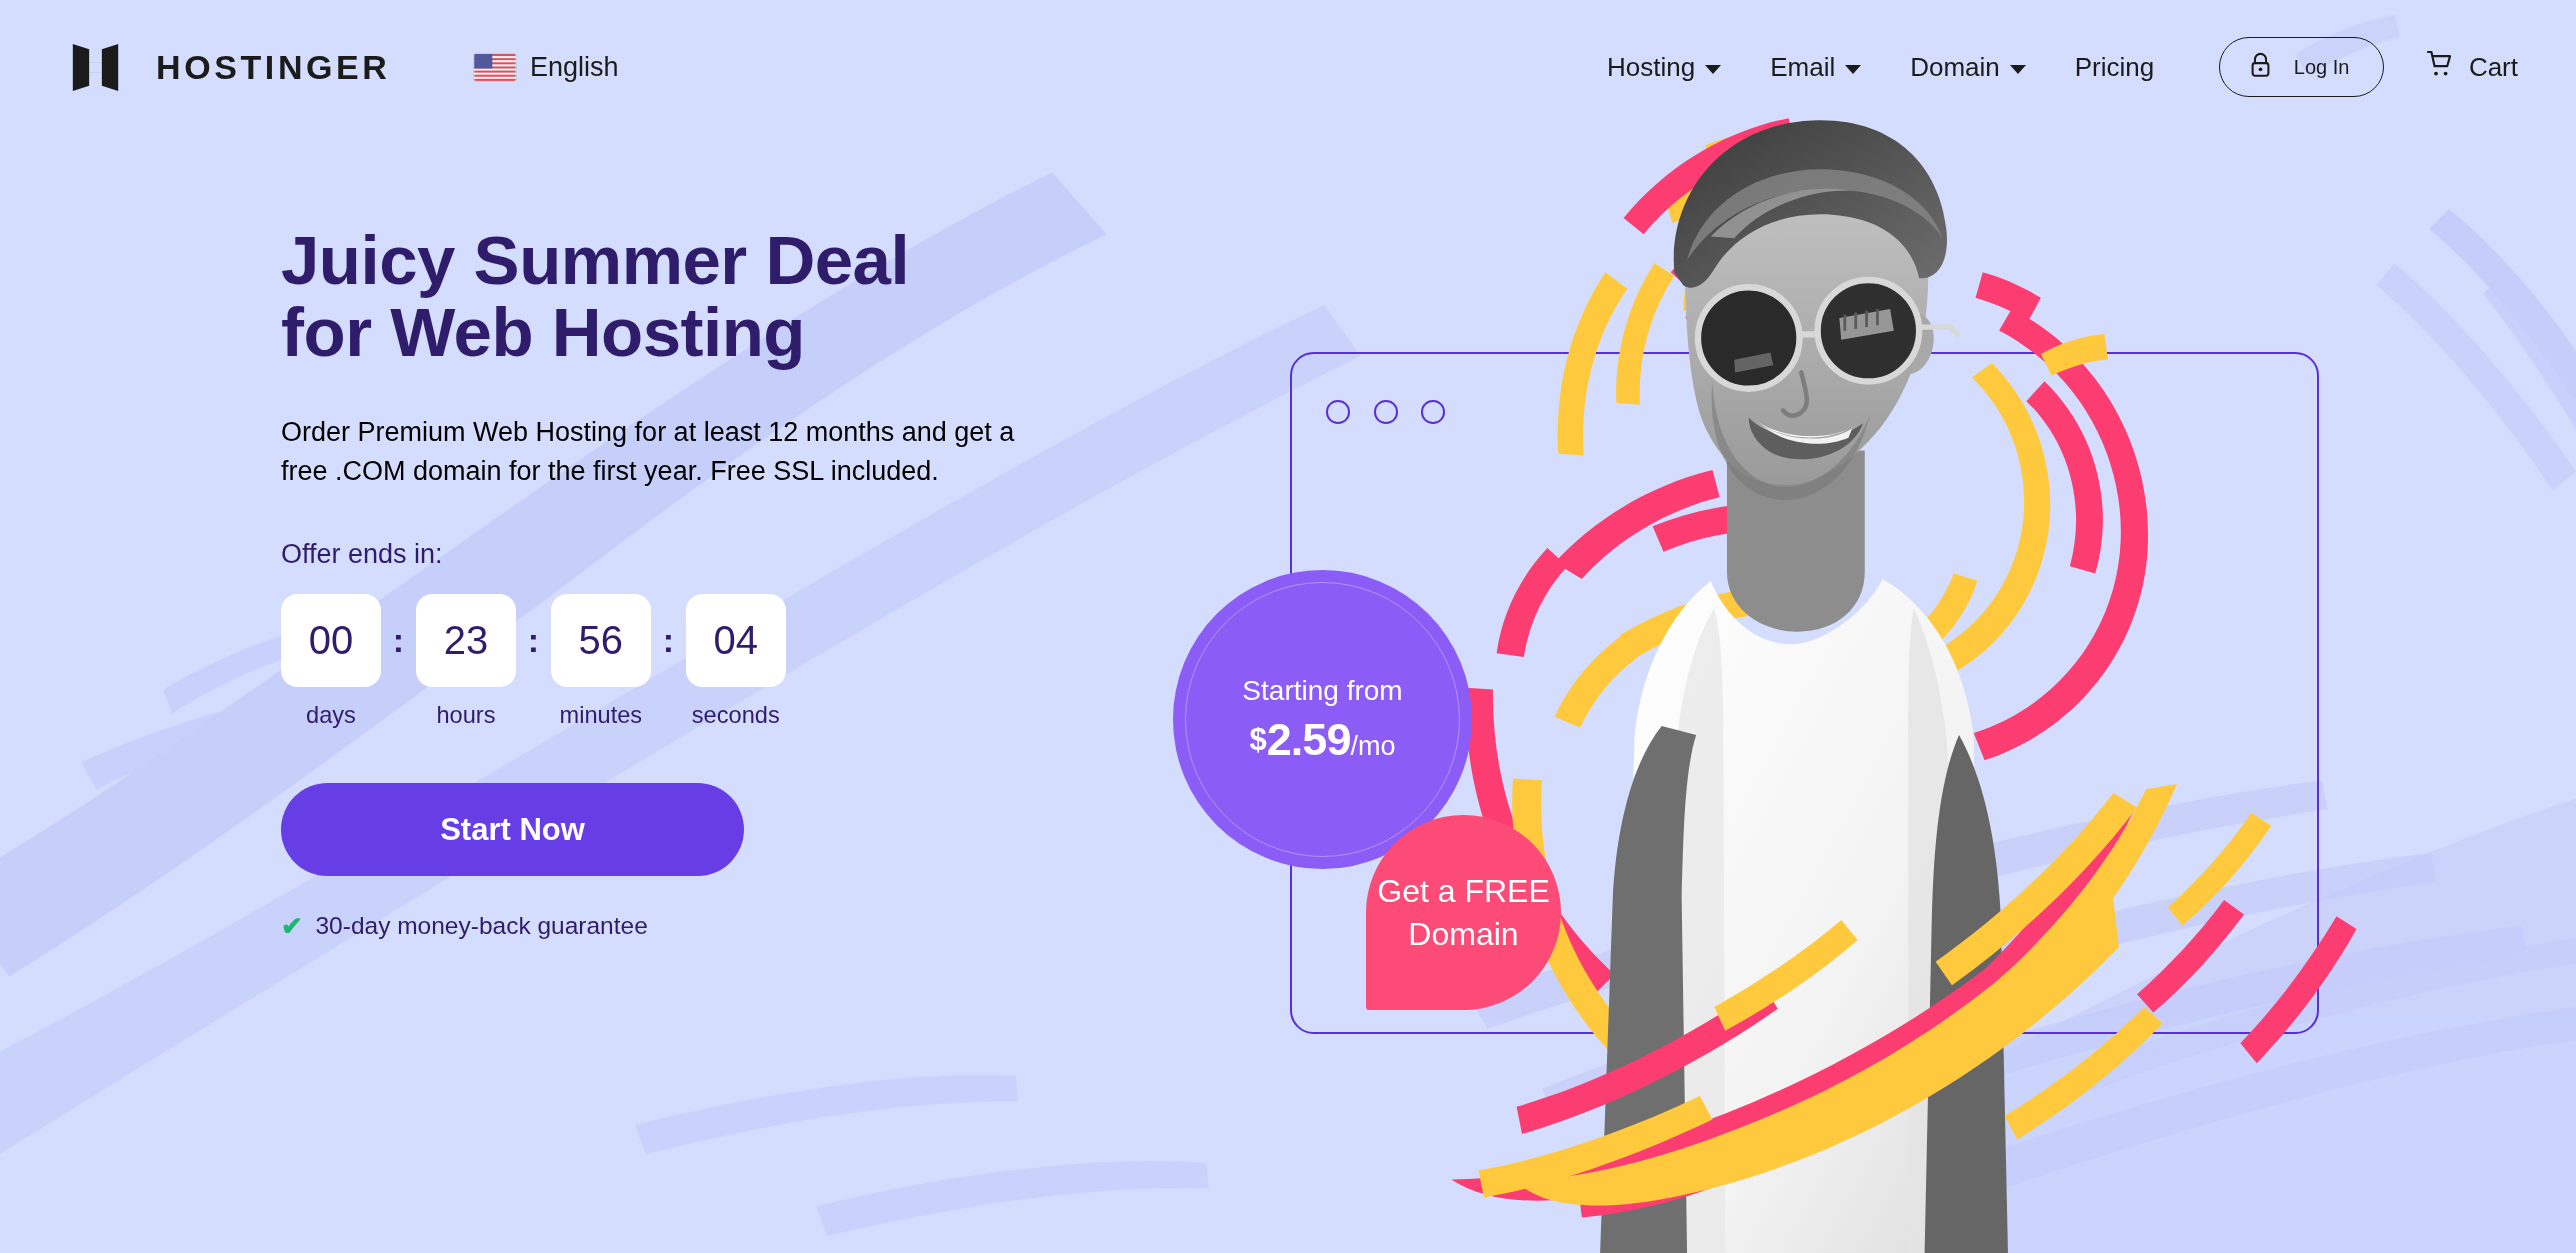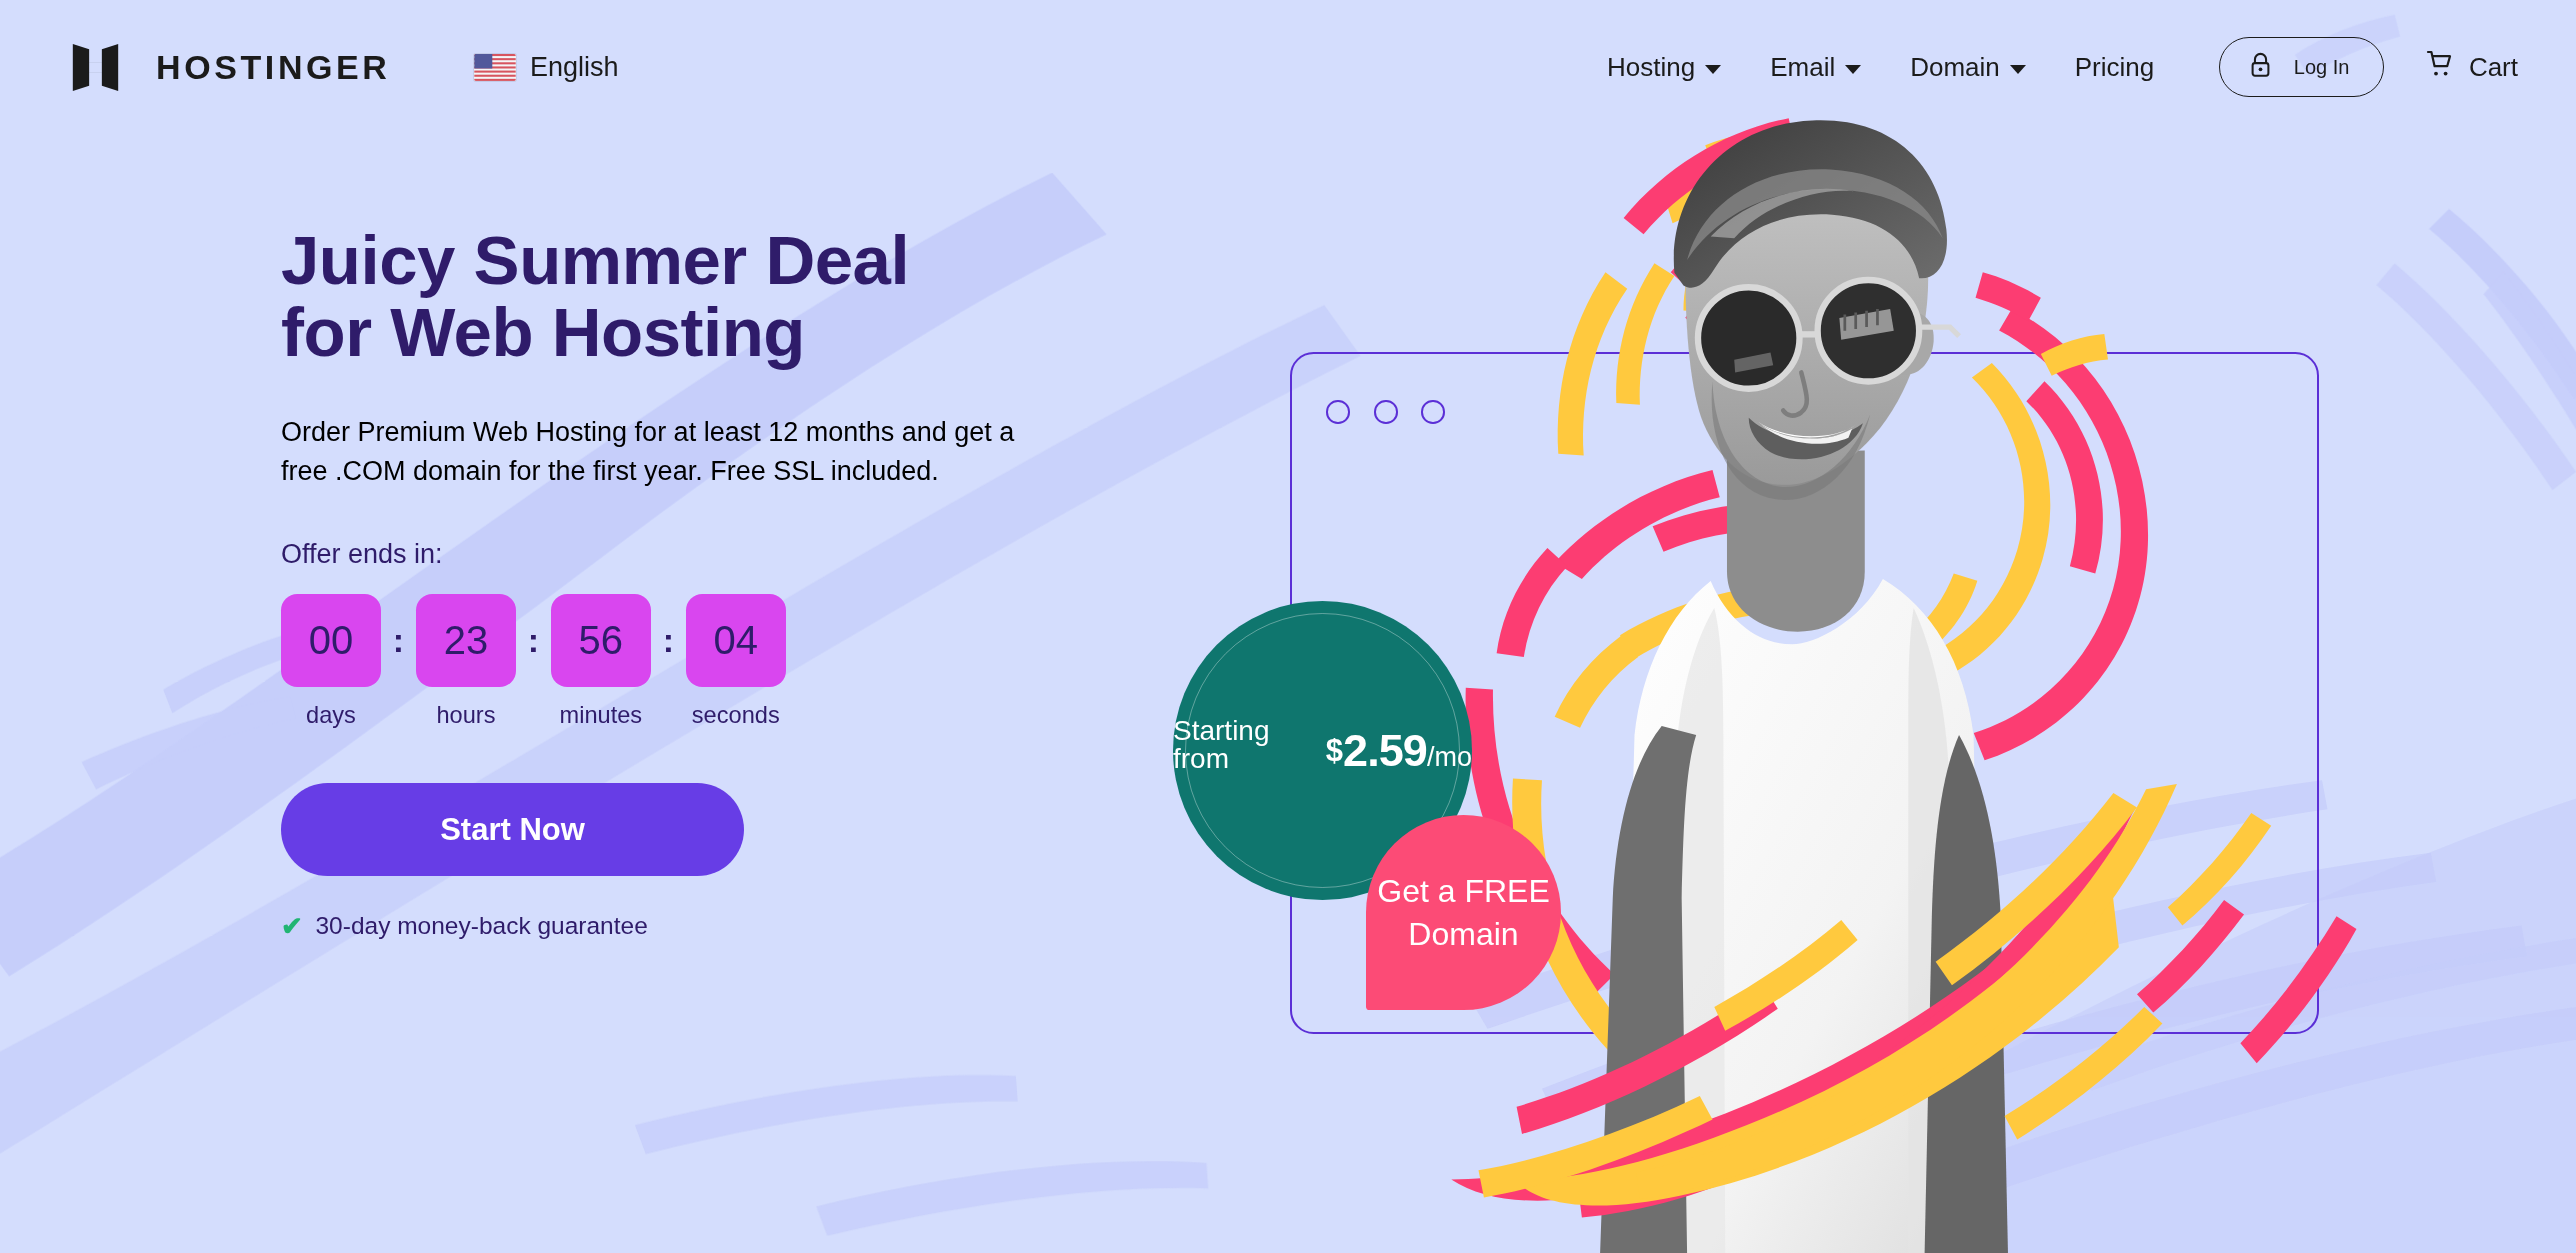--- a/index.html
+++ b/index.html
@@ -86,21 +86,21 @@
     margin-top: 44px;
     font-size: 27px; line-height: 1.48; color: #000000;
     max-width: 771px; font-weight: 400;
   }
   .offer-label {
     margin-top: 47px; font-size: 27px; color: #2F1C6A;
   }
   .countdown { margin-top: 23.6px; display: flex; align-items: flex-start; }
   .cd-unit { display: flex; flex-direction: column; align-items: center; }
   .cd-box {
-    width: 100px; height: 93px; background: #d946ef;
+    width: 100px; height: 93px; background: #ffffff;
     border-radius: 16.3px; display: flex; align-items: center;
     justify-content: center; font-size: 40px; color: #2F1C6A;
   }
   .cd-name {
     margin-top: 15.4px; font-size: 23.6px; color: #2F1C6A;
   }
   .cd-colon {
     font-size: 34px; color: #2F1C6A; font-weight: 700;
     padding: 0 11.8px; line-height: 93px;
   }
@@ -137,24 +137,24 @@
   .dot.d1 { left: 34px; }
   .dot.d2 { left: 82px; }
   .dot.d3 { left: 129px; }
 
   .person-wrap {
     position: absolute; left: 1533px; top: 100px;
     width: 562px; height: 1154px; z-index: 20;
   }
 
   .price-bubble {
-    position: absolute; left: 1173px; top: 601px;
+    position: absolute; left: 1173px; top: 570px;
     width: 299px; height: 299px; border-radius: 50%;
-    background: #0f766e; z-index: 26;
-    display: flex; flex-direction: row;
+    background: #8b5cf6; z-index: 26;
+    display: flex; flex-direction: column;
     align-items: center; justify-content: center;
     color: #FFFFFF;
   }
   .price-bubble::after {
     content: ""; position: absolute; inset: 11.8px;
     border-radius: 50%; border: 1.8px solid rgba(255,255,255,.34);
   }
   .price-from { font-size: 28px; line-height: 1; margin-bottom: 11.8px; }
   .price-main {
     display: flex; align-items: baseline; line-height: 1;

